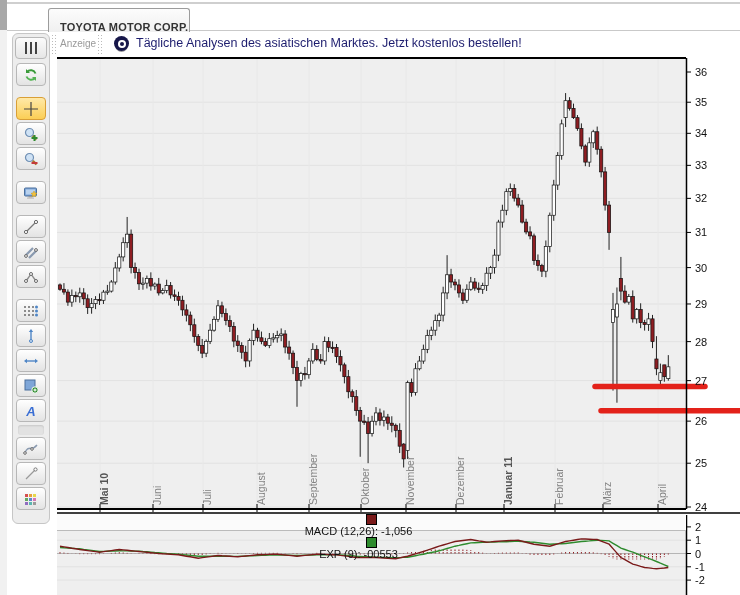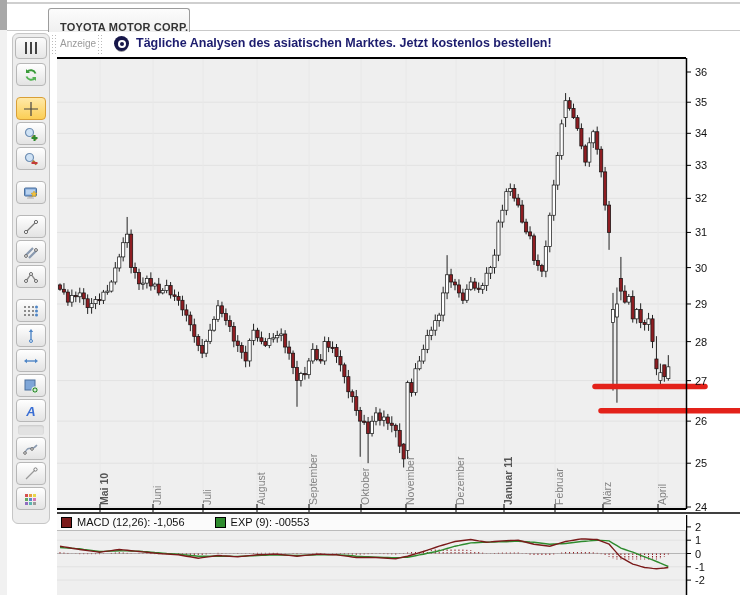--- a/index.html
+++ b/index.html
@@ -20,40 +20,40 @@
   .dot-sep{position:absolute;top:3px;width:4px;height:20px;
            background-image:repeating-linear-gradient(#bbb 0 1px,transparent 1px 3px),
                             repeating-linear-gradient(#bbb 0 1px,transparent 1px 3px);
            background-size:1px 100%,1px 100%;background-position:0 0,3px 0;background-repeat:no-repeat;}
   .ad-label{position:absolute;left:52px;top:6px;font-size:10px;color:#9a9a9a;}
   .ad-icon{position:absolute;left:106px;top:4px;width:15px;height:15px;border-radius:50%;
            background:#17174a;display:flex;align-items:center;justify-content:center;
            box-shadow:0 2px 0 -1px #9a9a9a;}
   .ad-icon .ring{width:8px;height:8px;border-radius:50%;background:#fff;display:flex;align-items:center;justify-content:center;}
   .ad-icon .core{width:4px;height:4px;border-radius:50%;background:#17174a;}
-  .ad-text{position:absolute;left:128px;top:4px;font-size:12.5px;font-weight:bold;color:#1d1d6e;cursor:pointer;}
+  .ad-text{position:absolute;left:128px;top:4px;font-size:12.5px;font-weight:normal;color:#1d1d6e;cursor:pointer;}
   
   .toolbar{position:absolute;left:12px;top:33px;width:38px;height:491px;box-sizing:border-box;
            background:#ededed;border:1px solid #c6c6c6;border-radius:6px;
            display:flex;flex-direction:column;align-items:center;padding-top:3px;}
   .tb-btn{width:30px;height:23px;box-sizing:border-box;border:1px solid #b7b7b7;border-radius:4px;
           background:linear-gradient(#ffffff,#e3e3e3);margin-bottom:2px;flex:0 0 auto;
           display:flex;align-items:center;justify-content:center;cursor:pointer;}
   .tb-btn.selected{background:linear-gradient(#ffe9a8,#fbce55);border-color:#d99f36;}
   .tb-gap{height:9px;flex:0 0 auto;}
   .tb-slot{width:26px;height:10px;background:#e2e2e2;border-radius:3px;margin:1px 0 2px;
            box-shadow:inset 0 1px 2px rgba(0,0,0,.12);flex:0 0 auto;}
   .tb-grip{width:32px;height:22px;box-sizing:border-box;border:1px solid #b7b7b7;border-radius:4px;
            background:linear-gradient(#fbfbfb,#e6e6e6);display:flex;align-items:center;justify-content:center;
            gap:3px;margin-bottom:4px;cursor:pointer;flex:0 0 auto;}
   .tb-grip i{display:block;width:2px;height:12px;background:#444;}
   
   .chart-wrap{position:absolute;left:0;top:0;width:611px;height:595px;pointer-events:none;}
   .legend{position:absolute;left:57px;top:514px;width:629px;height:16px;background:#fbfbfb;
-          border-bottom:1px solid #bbb;display:flex;align-items:center;font-size:11px;color:#111;}
+          border-bottom:1px solid #bbb;display:flex;align-items:center;font-size:11px;color:#111;flex-direction:column;}
   .legend .sw{width:9px;height:9px;border:1px solid #000;margin:0 5px 0 4px;flex:0 0 auto;}
   .legend .lbl{margin-right:26px;}
   text{font-family:"Liberation Sans",sans-serif;}
 </style>
 </head>
 <body>
 
 <div class="screen">
 
   <div class="left-strip">

